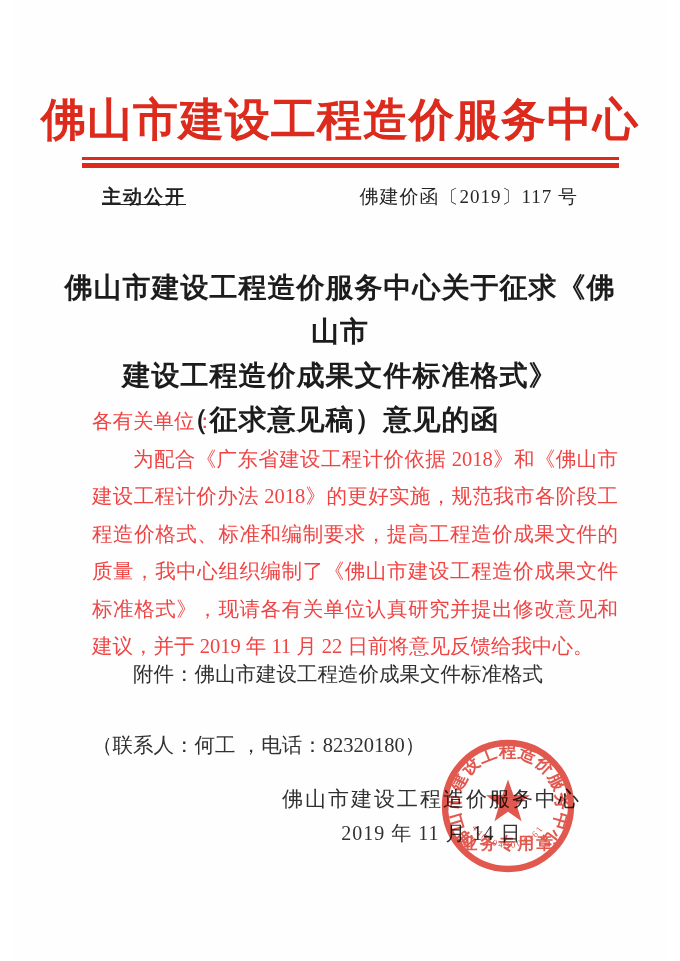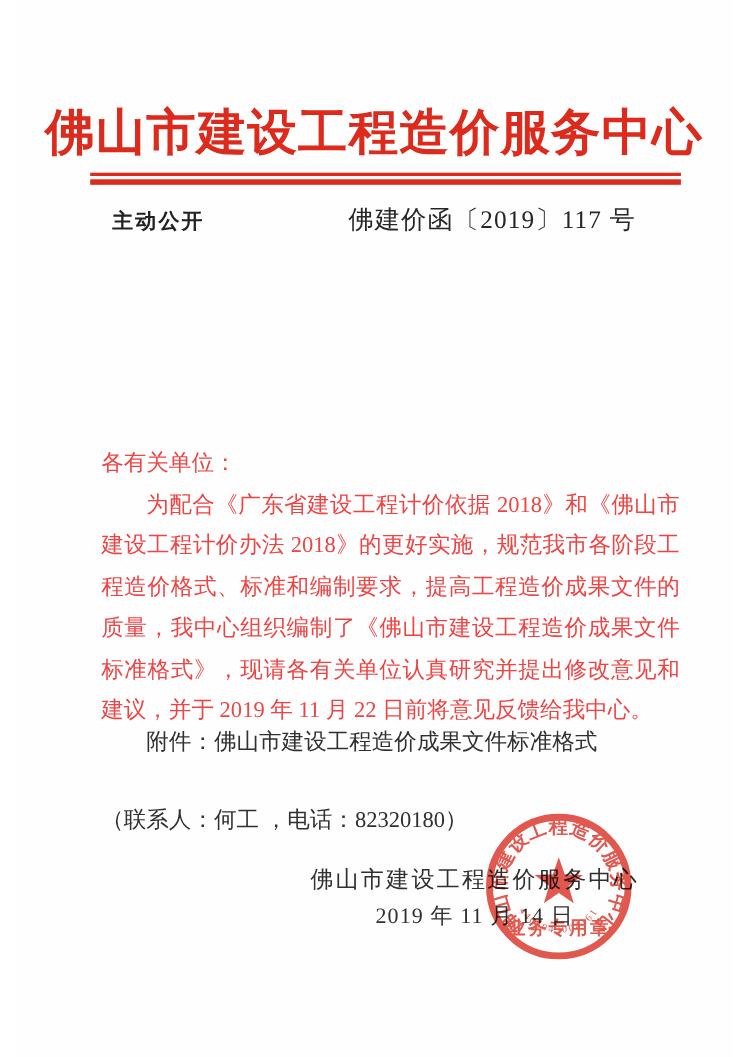--- a/index.html
+++ b/index.html
@@ -48,23 +48,24 @@
     display: flex;
     justify-content: space-between;
     align-items: baseline;
   }
   .disclosure {
     font-family: "Liberation Sans", "DejaVu Sans", sans-serif;
     font-weight: 600;
     font-size: 19px;
     color: #222;
     letter-spacing: 2px;
+    text-decoration: underline;
   }
   .doc-number {
-    font-size: 23px;
+    font-size: 19px;
     color: #262626;
     letter-spacing: 1px;
   }
 
   
   .doc-title {
     position: absolute;
     top: 266px;
     left: 40px;
     right: 40px;
@@ -159,20 +160,25 @@
     <div class="rule-thin"></div>
     <div class="rule-gap"></div>
     <div class="rule-thick"></div>
   </div>
 
   <div class="meta-row">
     <span class="disclosure">主动公开</span>
     <span class="doc-number">佛建价函〔2019〕117 号</span>
   </div>
 
+  <div class="doc-title">
+    <span>佛山市建设工程造价服务中心关于征求《佛山市</span>
+    <span>建设工程造价成果文件标准格式》</span>
+    <span>（征求意见稿）意见的函</span>
+  </div>
 
   <div class="body-block">
     <p class="salutation">各有关单位：</p>
     <p class="body-para">为配合《广东省建设工程计价依据 2018》和《佛山市建设工程计价办法 2018》的更好实施，规范我市各阶段工程造价格式、标准和编制要求，提高工程造价成果文件的质量，我中心组织编制了《佛山市建设工程造价成果文件标准格式》，现请各有关单位认真研究并提出修改意见和建议，并于 2019 年 11 月 22 日前将意见反馈给我中心。</p>
   </div>
 
   <p class="attachment-line">附件：佛山市建设工程造价成果文件标准格式</p>
 
   <p class="contact-line">（联系人：何工 ，电话：82320180）</p>
 

